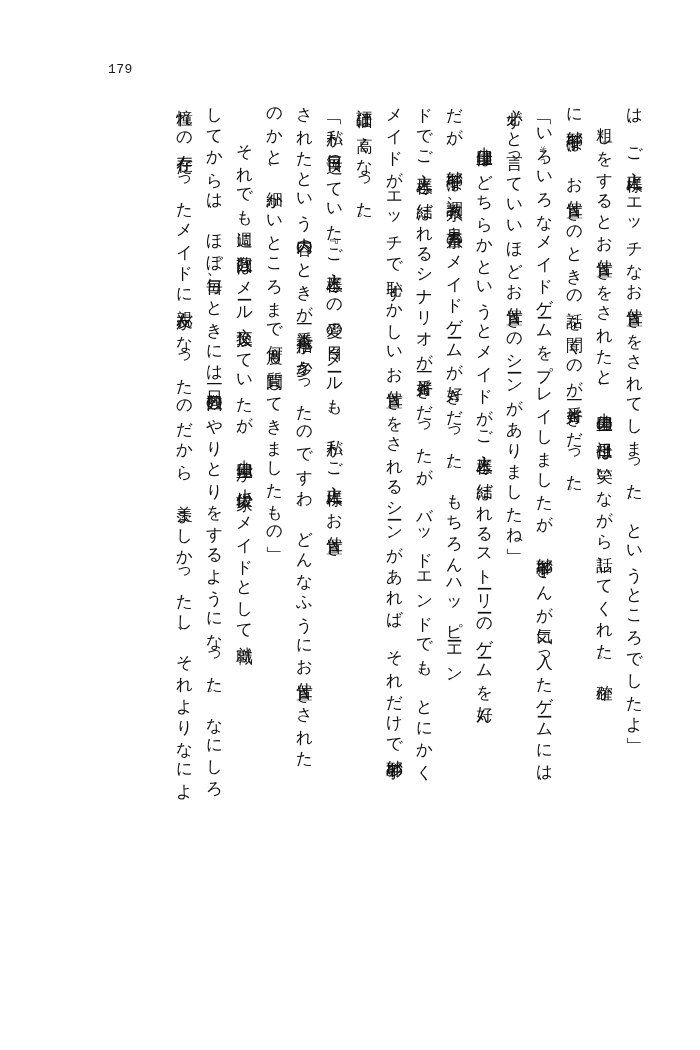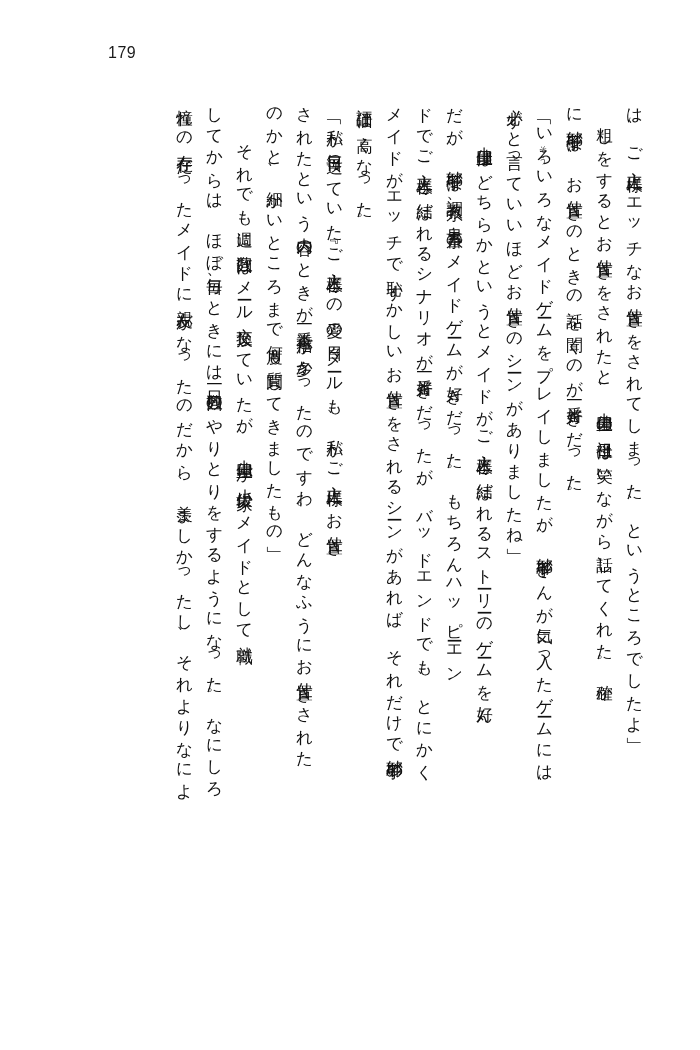--- a/index.html
+++ b/index.html
@@ -18,26 +18,26 @@
   .page {
     position: relative;
     width: 700px;
     height: 1050px;
     background: #ffffff;
   }
 
   
   .page-number {
     position: absolute;
-    top: 44px;
+    top: 62px;
     left: 108px;
-    font-size: 16px;
+    font-size: 13px;
     letter-spacing: 0.5px;
     color: #1a1a1a;
-    font-family: Liberation Sans, sans-serif;
+    font-family: Liberation Mono, monospace;
   }
 
   
   .body-text {
     position: absolute;
     top: 96px;
     left: 62px;
     width: 580px;
     height: 900px;
     display: flex;

